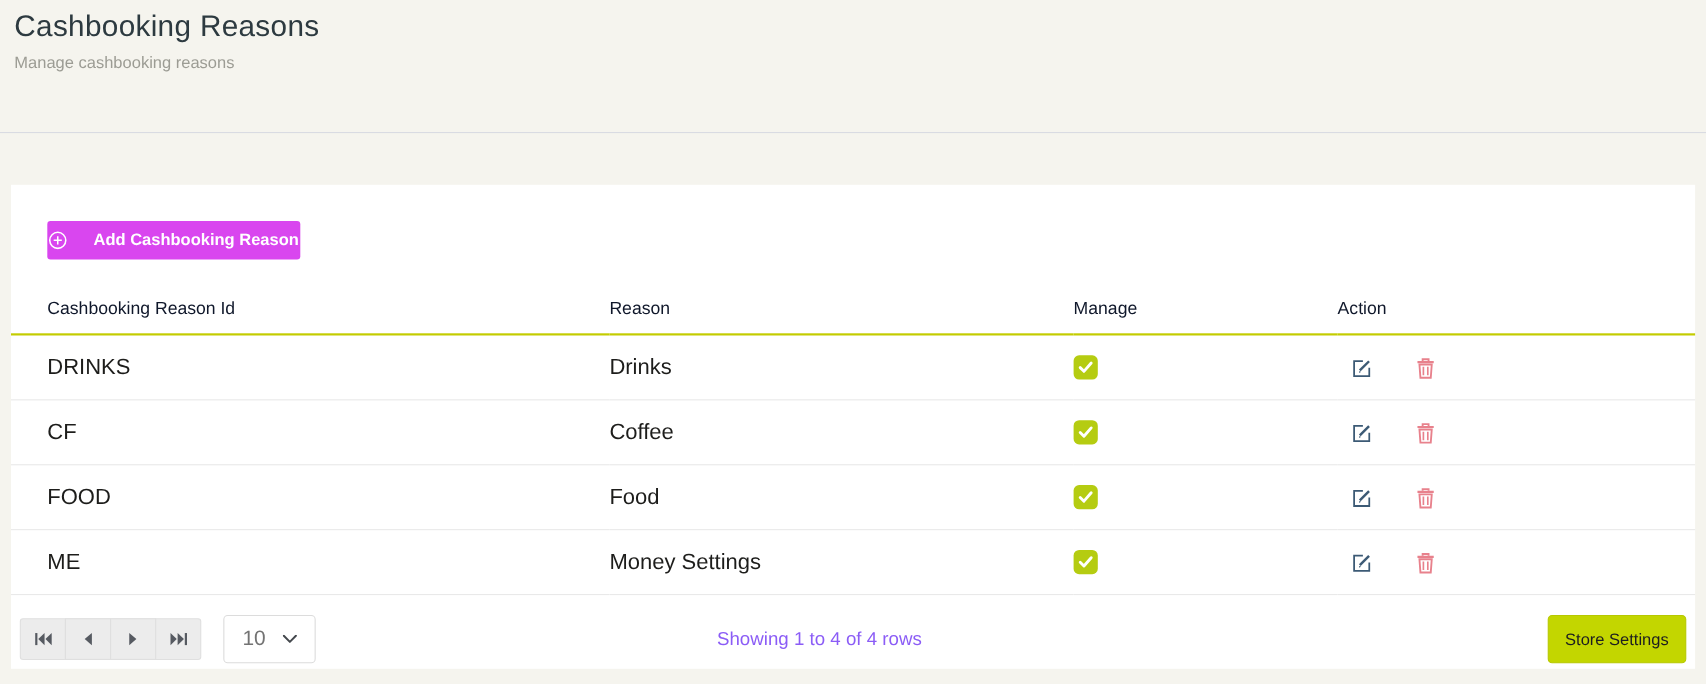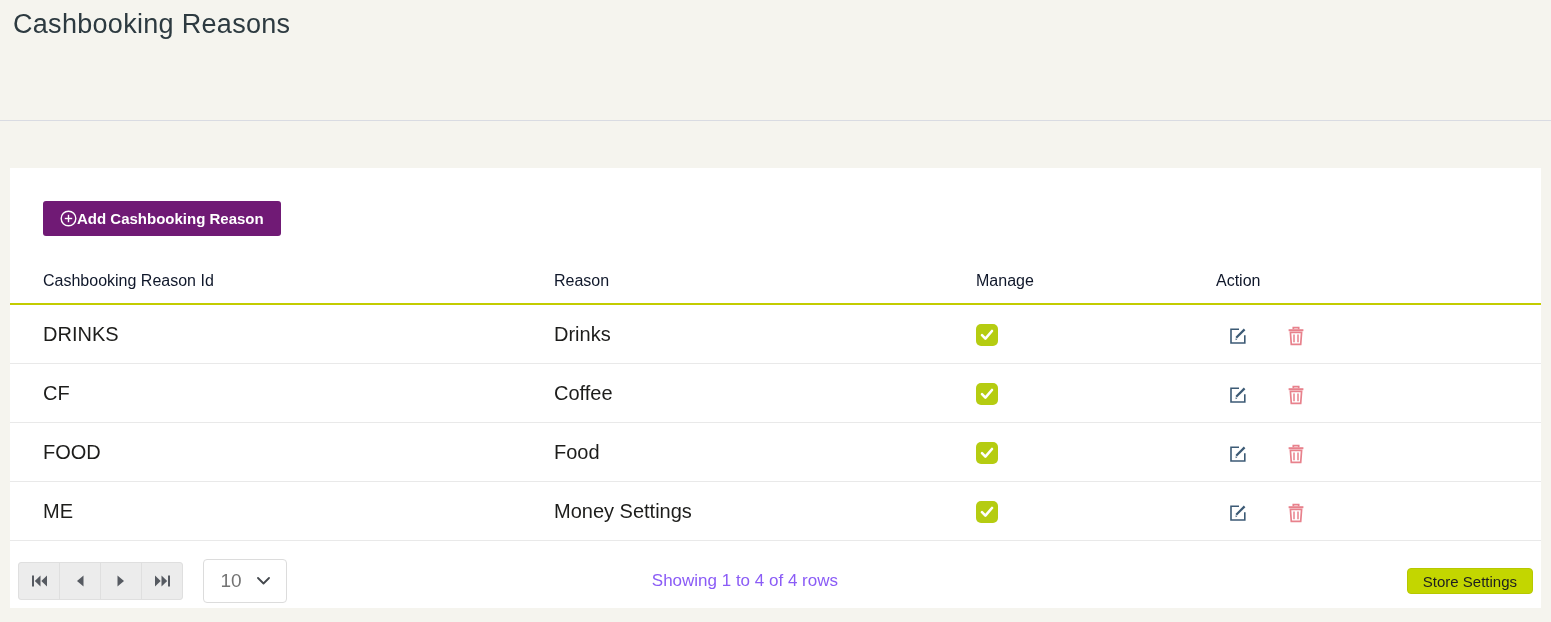--- a/index.html
+++ b/index.html
@@ -37,31 +37,31 @@
     background: #ffffff;
     height: 440px;
     padding: 33px 0 0 0;
     position: relative;
   }
 
   
   .add-btn {
     margin-left: 33px;
     height: 35px;
-    background: #701a75;
+    background: #d946ef;
     color: #ffffff;
     border: none;
     border-radius: 3px;
     font-family: "Liberation Sans", sans-serif;
     font-size: 15px;
     font-weight: bold;
     display: inline-flex;
     align-items: center;
-    gap: 0;
-    padding: 0 17px;
+    gap: 24px;
+    padding: 0 1px;
     cursor: pointer;
   }
 
   
   table.reasons {
     width: 100%;
     border-collapse: collapse;
     margin-top: 21px;
     table-layout: fixed;
   }
@@ -156,30 +156,31 @@
 
   .store-settings {
     margin-left: auto;
     background: #c3d600;
     border: 1px solid #b7c800;
     border-radius: 4px;
     color: #1d1e1f;
     font-family: "Liberation Sans", sans-serif;
     font-size: 15px;
     font-weight: 500;
-    height: 26px;
+    height: 44px;
     padding: 0 15px;
     cursor: pointer;
   }
 </style>
 </head>
 <body>
 
 <header class="page-header">
   <h1 class="page-title">Cashbooking Reasons</h1>
+  <p class="page-subtitle">Manage cashbooking reasons</p>
 </header>
 
 <main class="card">
 
   <button class="add-btn">
     <span class="icon" style="display:inline-flex;">
       <svg width="17" height="17" viewBox="0 0 17 17">
           <circle cx="8.5" cy="8.5" r="7.3" fill="none" stroke="#ffffff" stroke-width="1.4"></circle>
           <line x1="8.5" y1="4.8" x2="8.5" y2="12.2" stroke="#ffffff" stroke-width="1.4"></line>
           <line x1="4.8" y1="8.5" x2="12.2" y2="8.5" stroke="#ffffff" stroke-width="1.4"></line>

